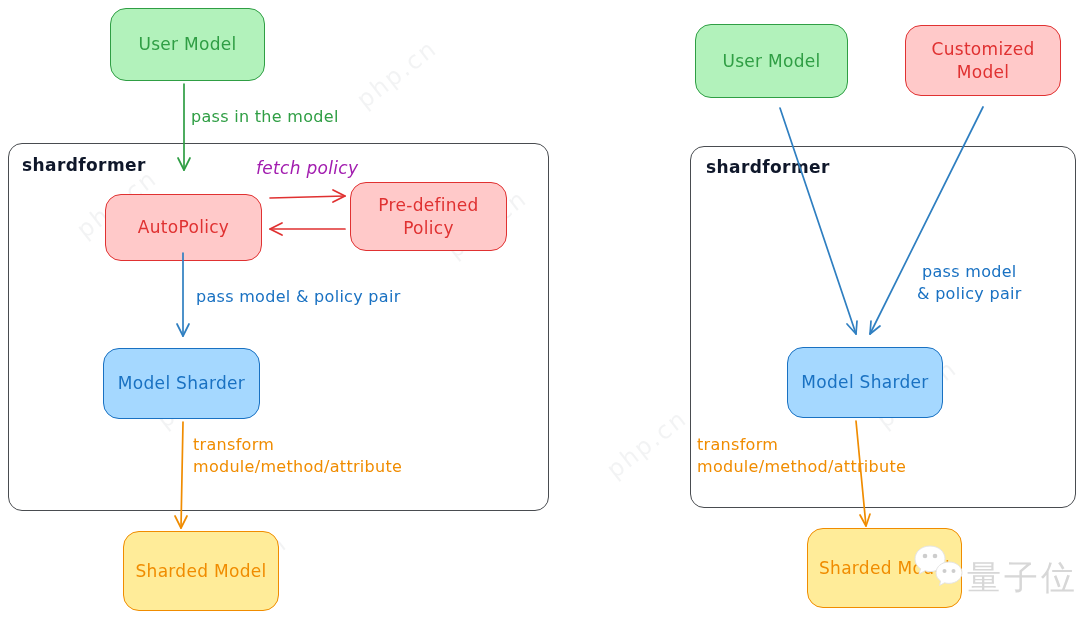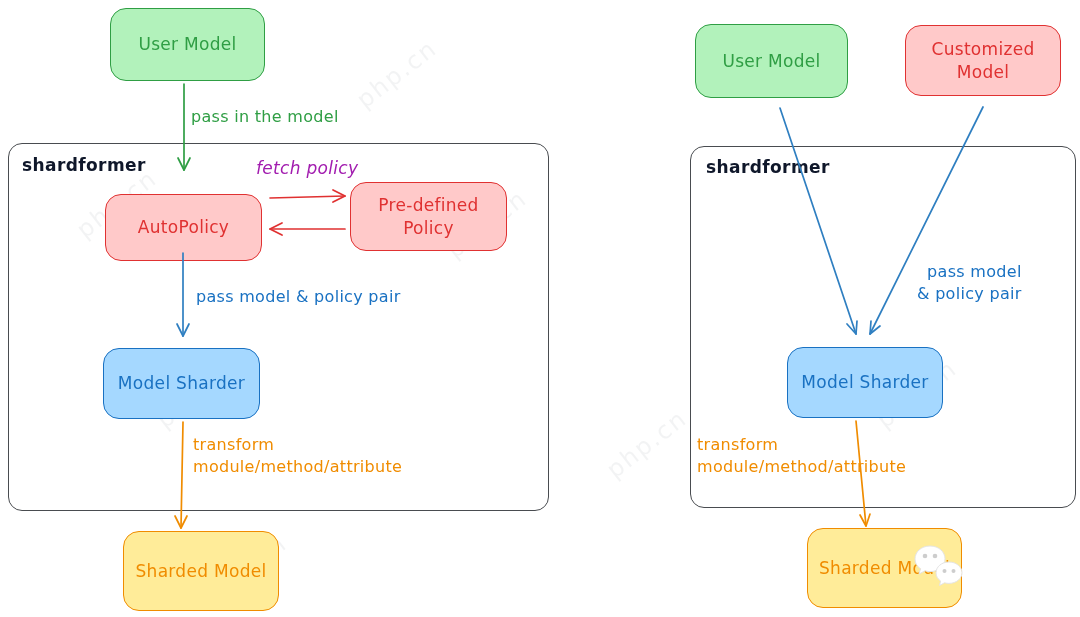--- a/index.html
+++ b/index.html
@@ -91,21 +91,21 @@
   <div class="node yellow" style="left:103px;top:531px;width:156px;height:80px">Sharded Model</div>
 
   <div class="frame" style="left:690px;top:146px;width:386px;height:362px"></div>
   <div class="frame-label" style="left:706px;top:157px">shardformer</div>
 
   <div class="node green" style="left:695px;top:24px;width:153px;height:74px">User Model</div>
 
   <div class="node red" style="left:905px;top:25px;width:156px;height:71px">Customized
 Model</div>
 
-  <div class="edge-label lbl-blue" style="left:917px;top:261px;text-align:right">pass model
+  <div class="edge-label lbl-blue" style="left:917px;top:261px;text-align:center">pass model
 &amp; policy pair</div>
 
   <div class="node blue" style="left:787px;top:347px;width:156px;height:71px">Model Sharder</div>
 
   <div class="edge-label lbl-orange" style="left:697px;top:434px">transform
 module/method/attribute</div>
 
   <div class="node yellow" style="left:787px;top:528px;width:155px;height:80px">Sharded Model</div>
 
   <svg class="edges" viewBox="0 0 1080 617" aria-hidden="true">
@@ -152,15 +152,16 @@
 
   <div class="brand-wm">
     <svg width="52" height="56" viewBox="0 0 52 56" aria-hidden="true">
       <path d="M17 2 C8 2 2 8 2 15 C2 19 4 22.5 7.5 24.8 L6 30 L12 26.8 C13.6 27.3 15.2 27.6 17 27.6 C26 27.6 32 21.6 32 14.8 C32 8 26 2 17 2 Z" fill="#ffffff" stroke="#e4e4e4" stroke-width="1"></path>
       <circle cx="12" cy="12" r="2.3" fill="#cdcdcd"></circle>
       <circle cx="22" cy="12" r="2.3" fill="#cdcdcd"></circle>
       <path d="M36 18 C28.5 18 23 23 23 28.8 C23 32.2 24.8 35.1 27.6 37 L26.5 41.5 L31.6 38.8 C33 39.2 34.4 39.4 36 39.4 C43.5 39.4 49 34.4 49 28.7 C49 23 43.5 18 36 18 Z" fill="#ffffff" stroke="#e4e4e4" stroke-width="1"></path>
       <circle cx="31.5" cy="27" r="2" fill="#cdcdcd"></circle>
       <circle cx="40.5" cy="27" r="2" fill="#cdcdcd"></circle>
     </svg>
+    <span class="brand-wm-text">量子位</span>
   </div>
 
 </div>
 
 </body></html>

